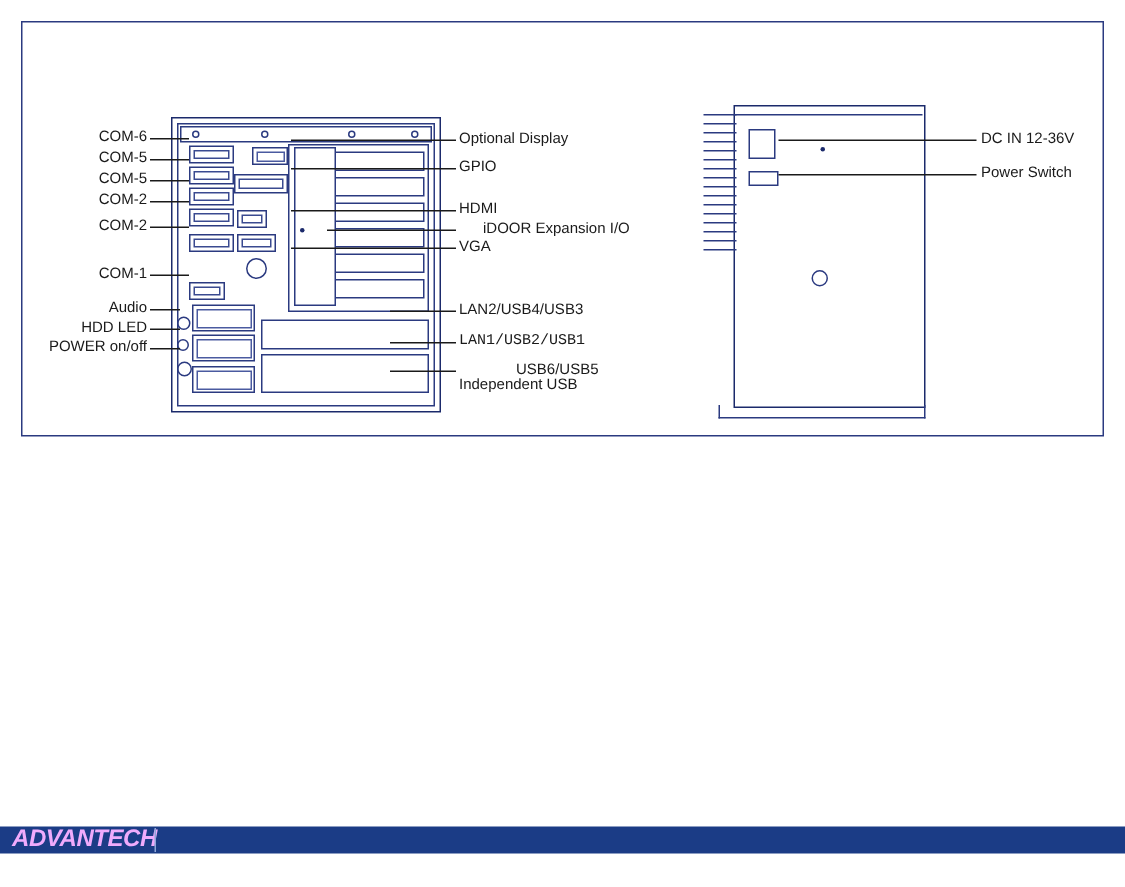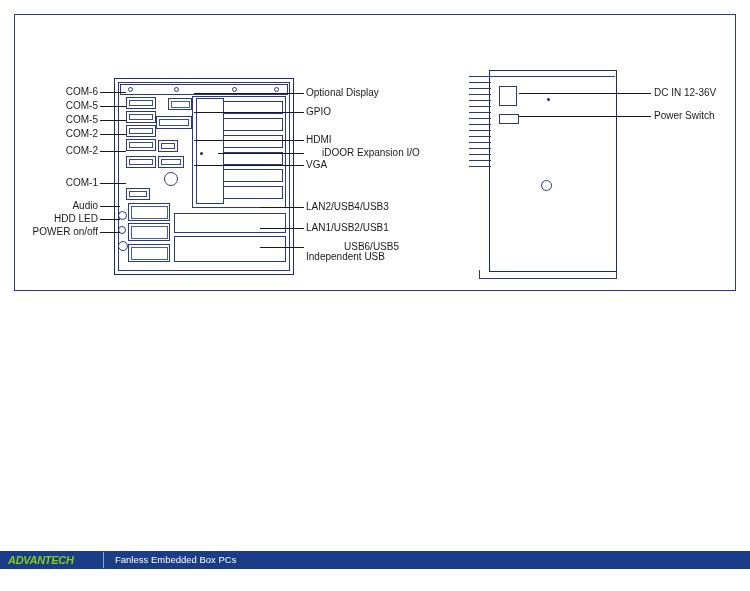--- a/index.html
+++ b/index.html
@@ -225,22 +225,22 @@
     width: 750px;
     height: 18px;
     background: #1b3c86;
   }
   .footer-logo {
     position: absolute;
     left: 8px;
     top: 0px;
     height: 18px;
     line-height: 18px;
-    color: #84cc16;
-    font-size: 11px;
+    color: #f0abfc;
+    font-size: 16px;
     font-weight: bold;
     letter-spacing: -0.3px;
     font-style: italic;
   }
   .footer-sep {
     position: absolute;
     left: 103px;
     top: 1px;
     width: 1px;
     height: 16px;
@@ -377,21 +377,21 @@
 
     <div class="label" style="left:292px; top:88px;padding-left:16px;">iDOOR Expansion I/O</div>
     <div class="leader" style="left:204px; top:93px; width:86px;"></div>
 
     <div class="label" style="left:292px; top:100px;">VGA</div>
     <div class="leader" style="left:180px; top:105px; width:110px;"></div>
 
     <div class="label" style="left:292px; top:142px;">LAN2/USB4/USB3</div>
     <div class="leader" style="left:246px; top:147px; width:44px;"></div>
 
-    <div class="label" style="left:292px; top:163px;">LAN1/USB2/USB1</div>
+    <div class="label" style="left:292px; top:163px;font-family:Liberation Mono, monospace;">LAN1/USB2/USB1</div>
     <div class="leader" style="left:246px; top:168px; width:44px;"></div>
 
     <div class="label" style="left:292px; top:182px;margin-left:38px;">USB6/USB5</div>
     <div class="label" style="left:292px; top:192px;">Independent USB</div>
     <div class="leader" style="left:246px; top:187px; width:44px;"></div>
 
     <div class="unit-side">
       <div class="side-body"></div>
       <div class="side-topcap"></div>
       <div class="fin-block">
@@ -423,16 +423,15 @@
     <div class="label" style="left:640px; top:28px;">DC IN 12-36V</div>
     <div class="leader" style="left:505px; top:33px; width:132px;"></div>
 
     <div class="label" style="left:640px; top:51px;">Power Switch</div>
     <div class="leader" style="left:505px; top:56px; width:132px;"></div>
   </div>
 
   <div class="footer">
     <div class="footer-logo">ADVANTECH</div>
     <div class="footer-sep"></div>
-    <div class="footer-text">Fanless Embedded Box PCs</div>
   </div>
 
 </div>
 
 </body></html>

